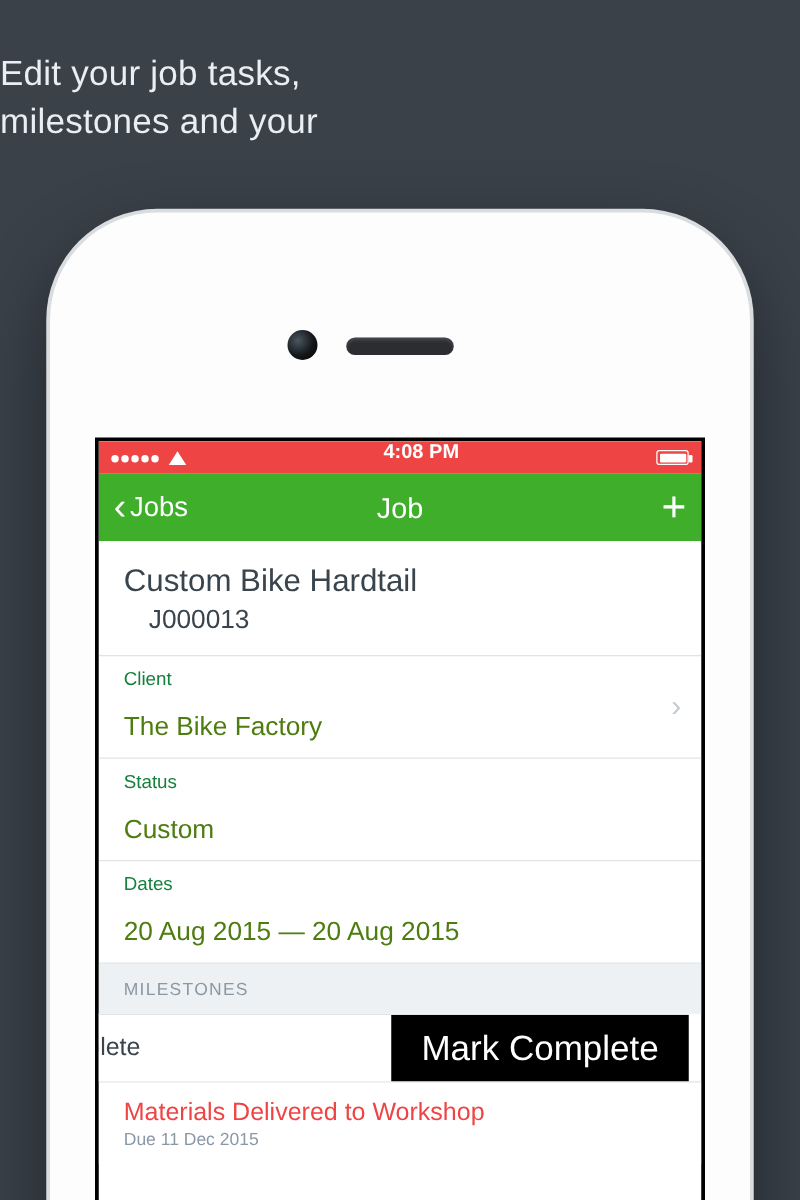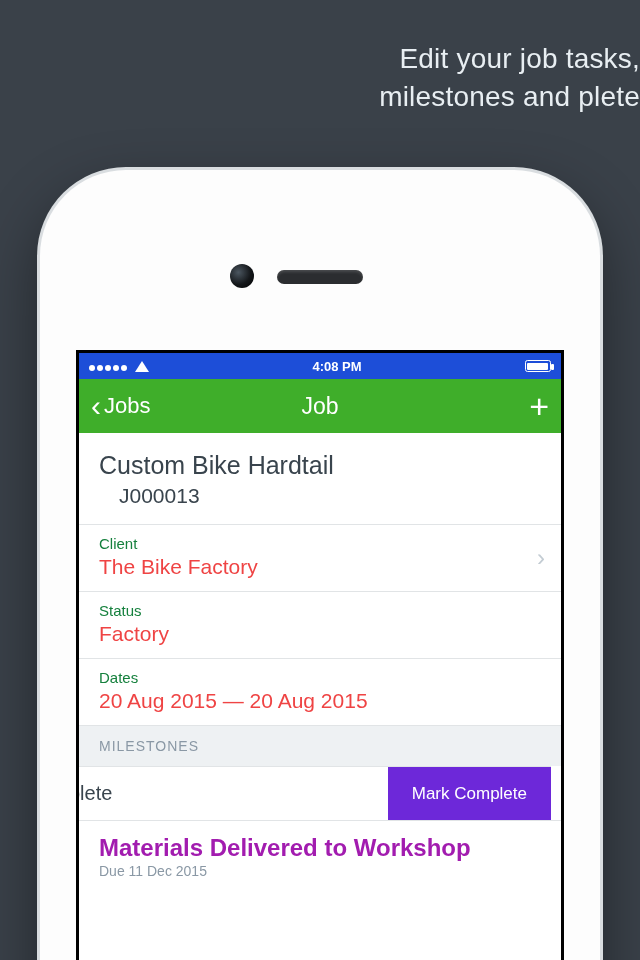--- a/index.html
+++ b/index.html
@@ -3,21 +3,21 @@
 <meta charset="utf-8">
 <style>
   * { margin:0; padding:0; box-sizing:border-box; }
   html,body { width:640px; height:960px; }
   body {
     background:#3a4149;
     font-family:-apple-system,"Helvetica Neue",Helvetica,Arial,sans-serif;
     overflow:hidden;
   }
   .promo {
-    text-align:right;
+    text-align:left;
     color:#e8eef2;
     font-size:28px;
     font-weight:400;
     line-height:1.35;
     padding-top:40px;
     letter-spacing:0.2px;
   }
   .phone {
     position:absolute;
     left:50%;
@@ -46,24 +46,24 @@
   }
   .screen {
     position:absolute;
     top:180px; left:36px; right:36px; bottom:120px;
     background:#fff;
     border:3px solid #000;
     overflow:hidden;
   }
   .status-bar {
     height:26px;
-    background:#1d4ed8;
+    background:#ef4444;
     color:#fff;
-    font-size:13px;
-    display:flex; align-items:center; justify-content:space-between;
+    font-size:16px;
+    display:flex; justify-content:space-between;
     padding:0 10px;
     font-weight:600;
   }
   .status-left, .status-right { display:flex; align-items:center; gap:6px; }
   .dots span {
     display:inline-block; width:6px; height:6px; border-radius:50%; background:#fff; margin-right:2px;
   }
   .wifi {
     width:0; height:0;
     border-left:7px solid transparent;
@@ -108,66 +108,66 @@
     border-bottom:1px solid #e1e4e6;
   }
   .job-name { font-size:25px; color:#39444d; font-weight:400; }
   .job-number { font-size:21px; color:#39444d; margin-top:4px;margin-left:20px; }
   .field {
     padding:10px 20px 12px;
     border-bottom:1px solid #e1e4e6;
     position:relative;
   }
   .field-label { font-size:15px; color:#15803d; }
-  .field-value { font-size:21px; color:#ef4444; margin-top:3px; }
+  .field-value { font-size:21px; color:#4d7c0f; margin-top:18px; }
   .disclosure {
     position:absolute; right:16px; top:50%; transform:translateY(-50%);
     color:#c3ccd3; font-size:24px;
   }
   .section-header {
     padding:12px 20px;
     font-size:14px;
     color:#8a98a5;
     letter-spacing:1px;
     background:#eef1f3;
   }
   .milestone-row {
     padding:13px 20px 12px;
     border-top:1px solid #e1e4e6;
     background:#fff;
   }
-  .milestone-title { font-size:24px; color:#a21caf;font-weight:bold; }
+  .milestone-title { font-size:20px; color:#ef4444; }
   .milestone-due { font-size:14px; color:#8a98a5; margin-top:1px; }
   .swipe-row {
     display:flex; align-items:stretch;
     border-top:1px solid #e1e4e6;
     background:#fff;
     transform:translateX(-10px);
   }
   .swipe-cell {
     flex:1; padding:15px 20px 15px 0;
     font-size:20px; color:#39444d;
     white-space:nowrap; overflow:hidden;
   }
   .swipe-action {
-    background:#6d28d9;
+    background:#000000;
     color:#fff;
     display:flex; align-items:center; justify-content:center;
     padding:0 24px;
-    font-size:17px;
+    font-size:28px;
     cursor:pointer;
     white-space:nowrap;
   }
 </style>
 </head>
 <body>
 
 <div class="promo">
   <div>Edit your job tasks,</div>
-  <div>milestones and plete</div>
+  <div>milestones and your</div>
 </div>
 
 <div class="phone">
   <div class="camera"></div>
   <div class="earpiece"></div>
 
   <div class="screen">
 
     <div class="status-bar">
       <div class="status-left">
@@ -201,21 +201,21 @@
       </div>
 
       <div class="field">
         <div class="field-label">Client</div>
         <div class="field-value">The Bike Factory</div>
         <div class="disclosure">›</div>
       </div>
 
       <div class="field">
         <div class="field-label">Status</div>
-        <div class="field-value">Factory</div>
+        <div class="field-value">Custom</div>
       </div>
 
       <div class="field">
         <div class="field-label">Dates</div>
         <div class="field-value">20 Aug 2015 — 20 Aug 2015</div>
       </div>
 
       <div class="section-header">MILESTONES</div>
 
       <div class="swipe-row">

